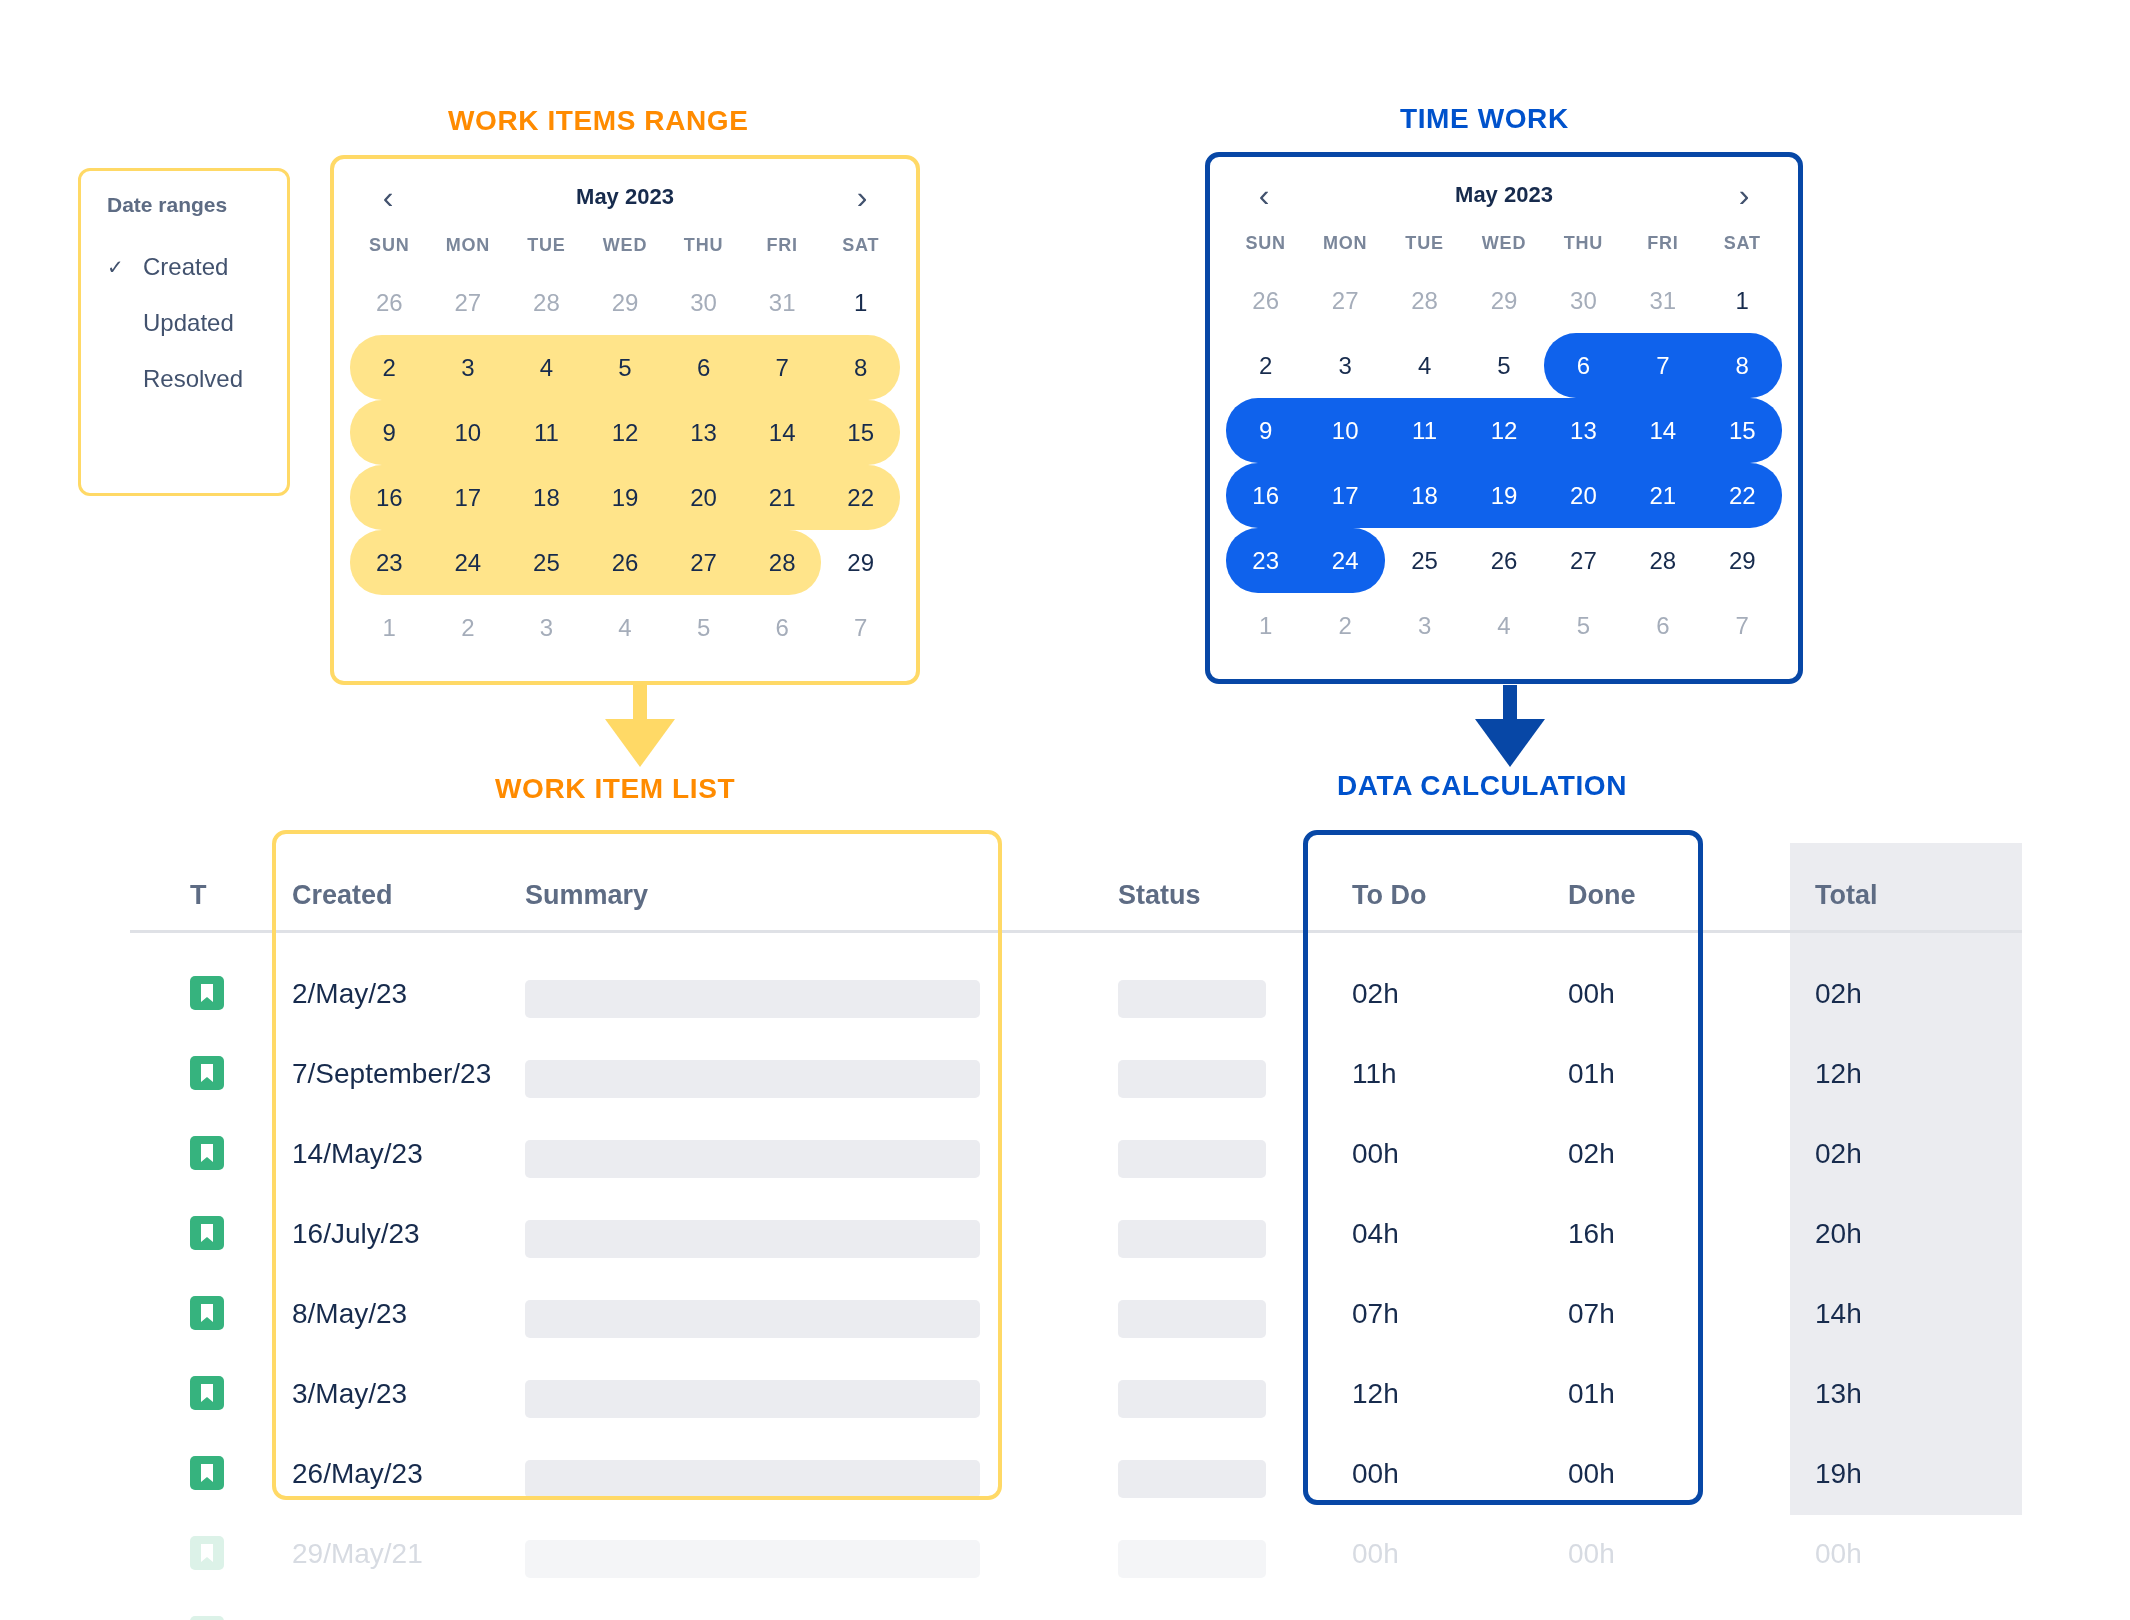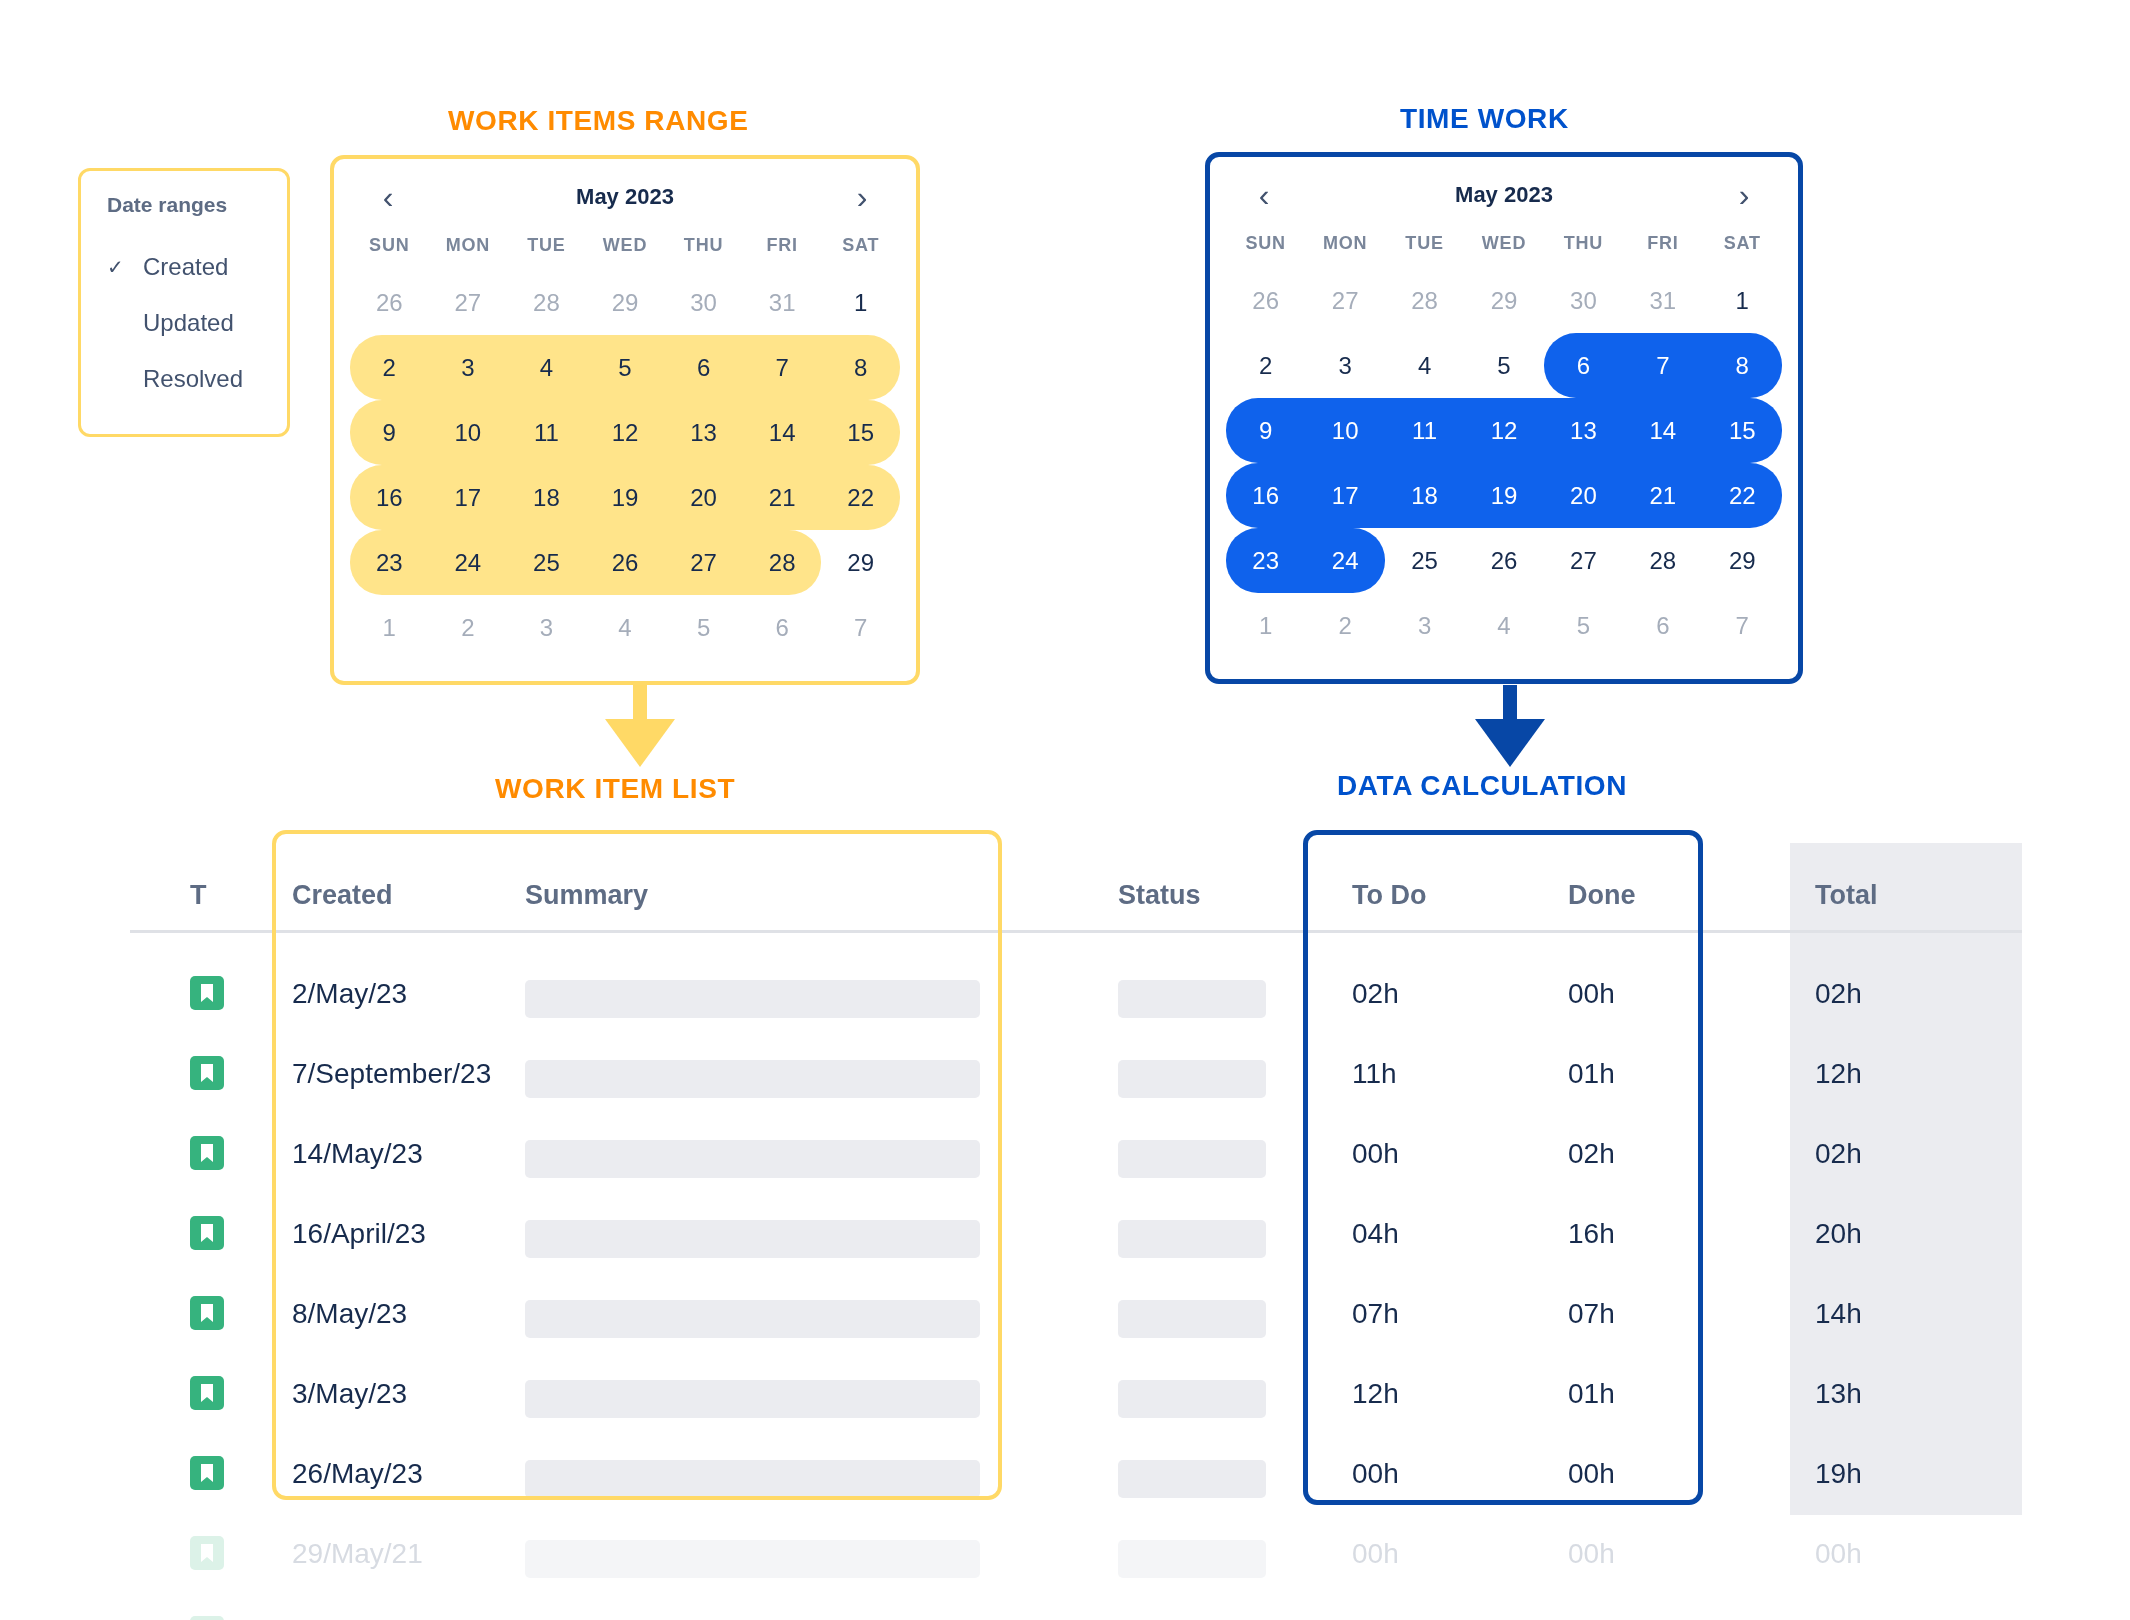--- a/index.html
+++ b/index.html
@@ -31,21 +31,21 @@
   #title-time-range       { left: 1400px; top: 103px; }
   #title-work-item-list   { left: 495px; top: 773px; }
   #title-data-calculation { left: 1337px; top: 770px; }
 
   
   #date-ranges-box {
     position: absolute;
     left: 78px;
     top: 168px;
     width: 212px;
-    height: 269px;
+    height: 328px;
     border: 3px solid #ffd966;
     border-radius: 12px;
     background: #ffffff;
     box-sizing: border-box;
     padding: 22px 0 0 26px;
     z-index: 5;
   }
   #date-ranges-box .dr-title {
     font-size: 21px;
     font-weight: bold;
@@ -484,21 +484,21 @@
         <div class="todo">00h</div>
         <div class="done">02h</div>
         <div class="total">02h</div>
       </div>
       <div class="row" style="top: 380px;">
         <div class="type-icon">
           <svg width="18" height="20" viewBox="0 0 18 20">
             <path d="M3 1 h12 v18 l-6 -5 l-6 5 z" fill="#ffffff"></path>
           </svg>
         </div>
-        <div class="created">16/April/23</div>
+        <div class="created">16/July/23</div>
         <div class="summary-bar"></div>
         <div class="status-bar"></div>
         <div class="todo">04h</div>
         <div class="done">16h</div>
         <div class="total">20h</div>
       </div>
       <div class="row" style="top: 460px;">
         <div class="type-icon">
           <svg width="18" height="20" viewBox="0 0 18 20">
             <path d="M3 1 h12 v18 l-6 -5 l-6 5 z" fill="#ffffff"></path>

